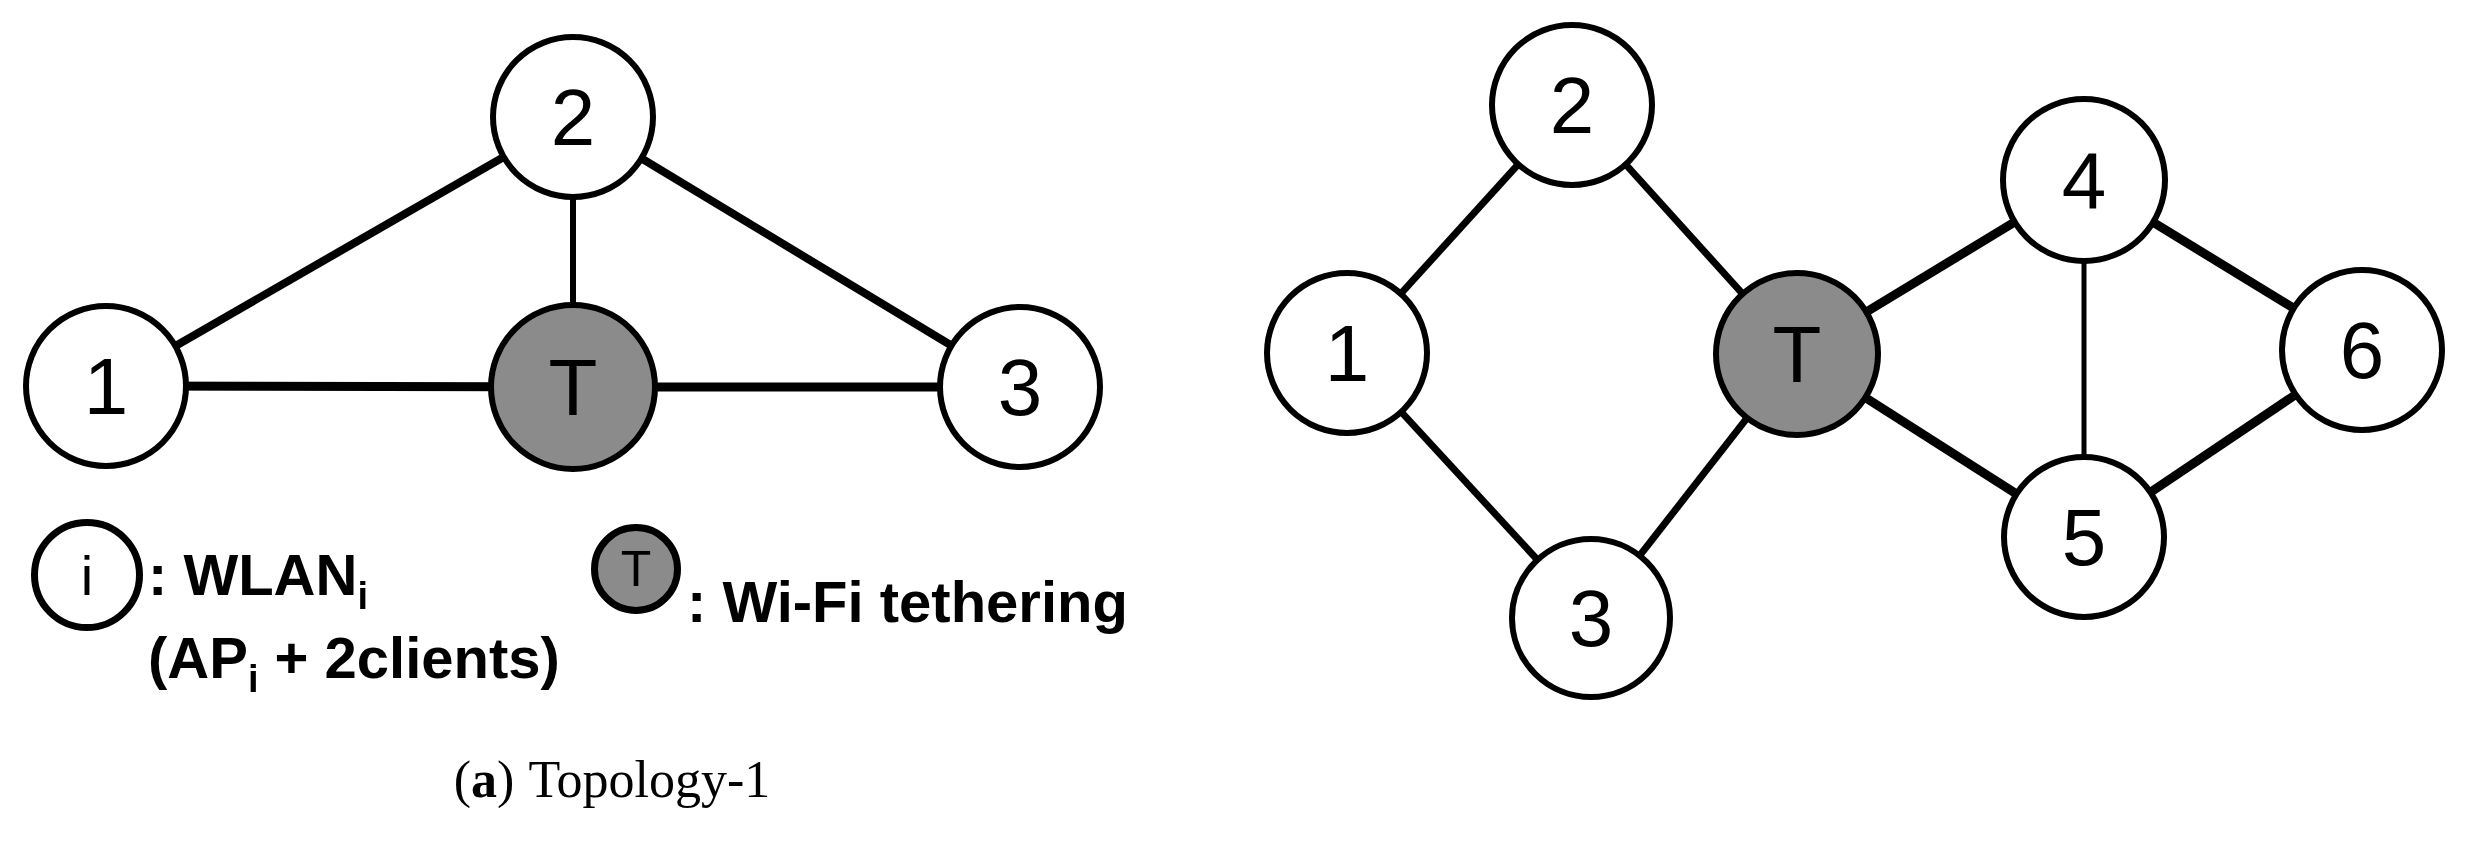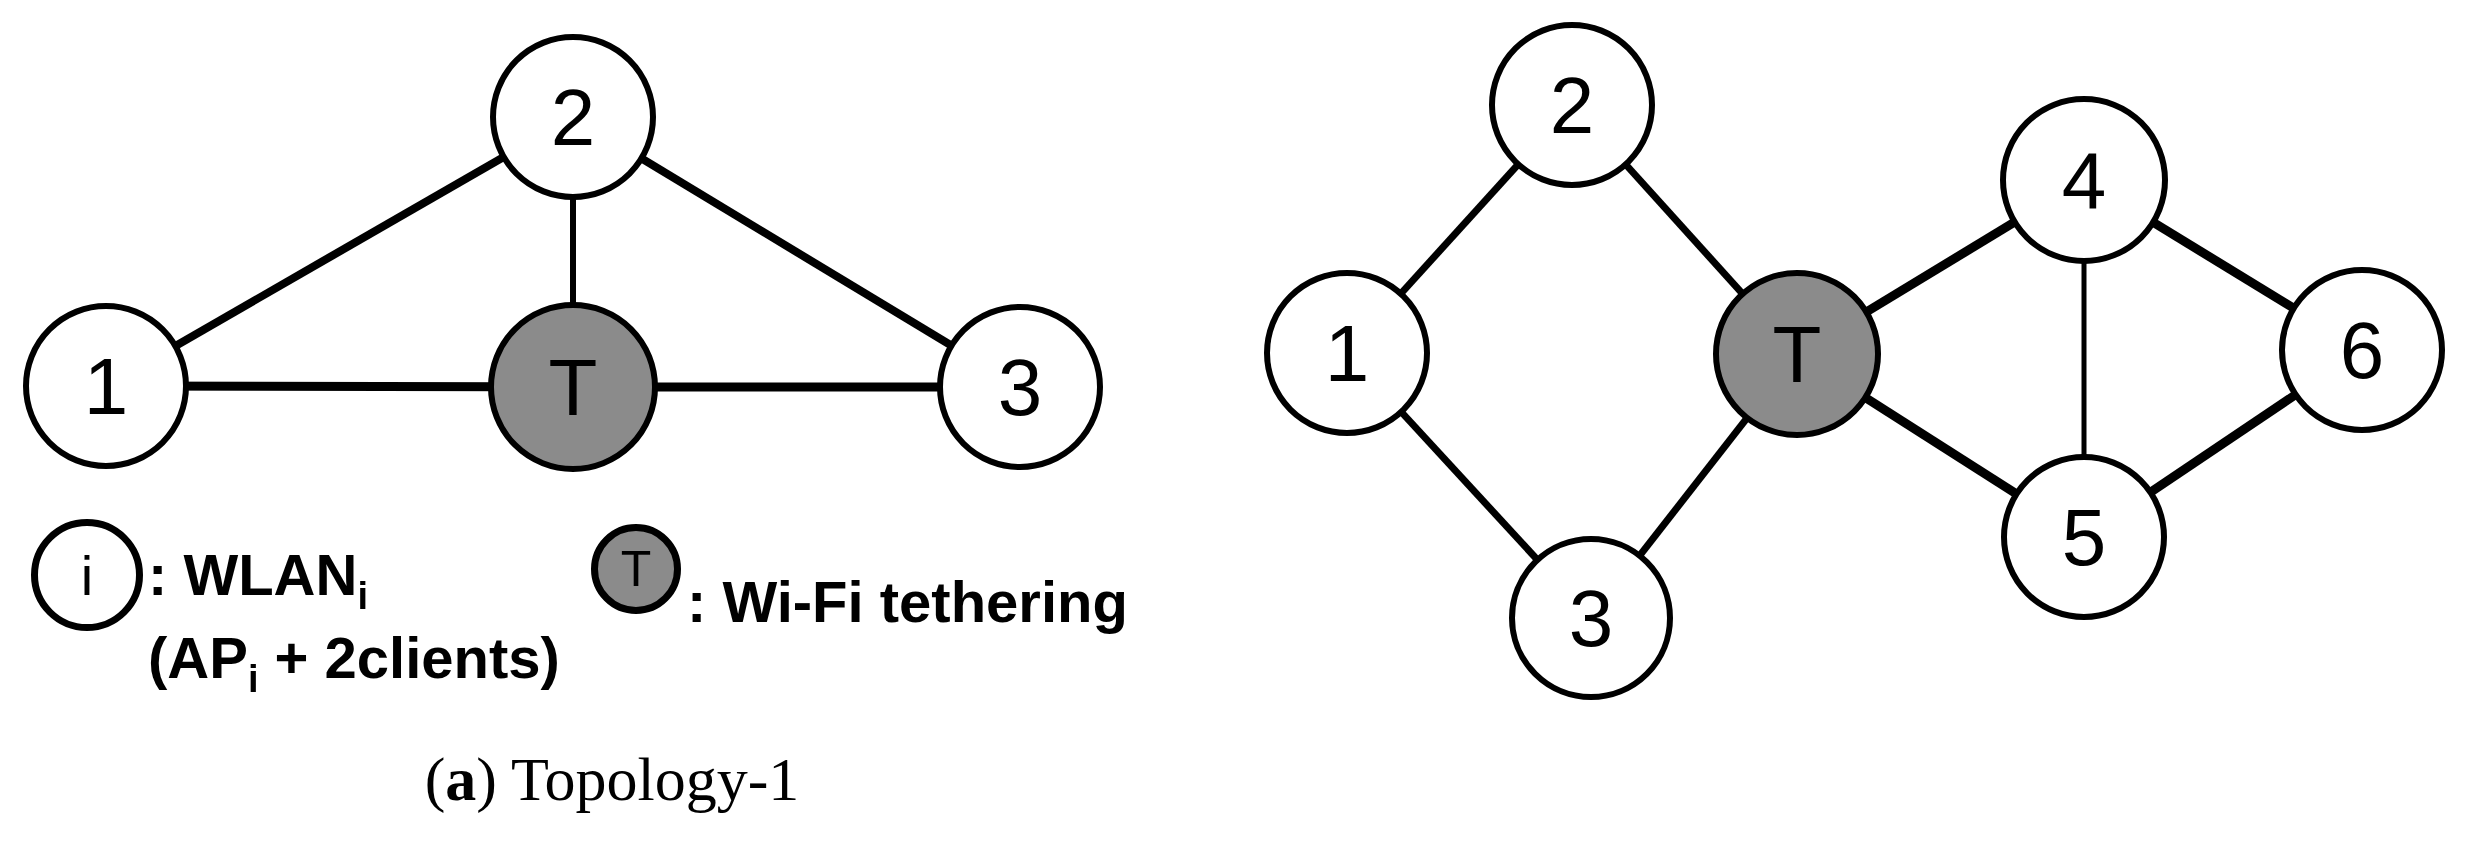--- a/index.html
+++ b/index.html
@@ -66,21 +66,21 @@
   .sub {
     font-size: 38px;
     vertical-align: -14px;
   }
   
   .caption {
     position: absolute;
     top: 779px;
     transform: translate(-50%, -50%);
     font-family: "Liberation Serif", serif;
-    font-size: 62px;
+    font-size: 52px;
     white-space: nowrap;
   }
   .caption.a { left: 612px; }
   .caption.b { left: 1849px; }
   .caption .letter { font-weight: bold; }
   .caption .title { margin-left: 14px; }
 </style>
 </head>
 <body>
 

